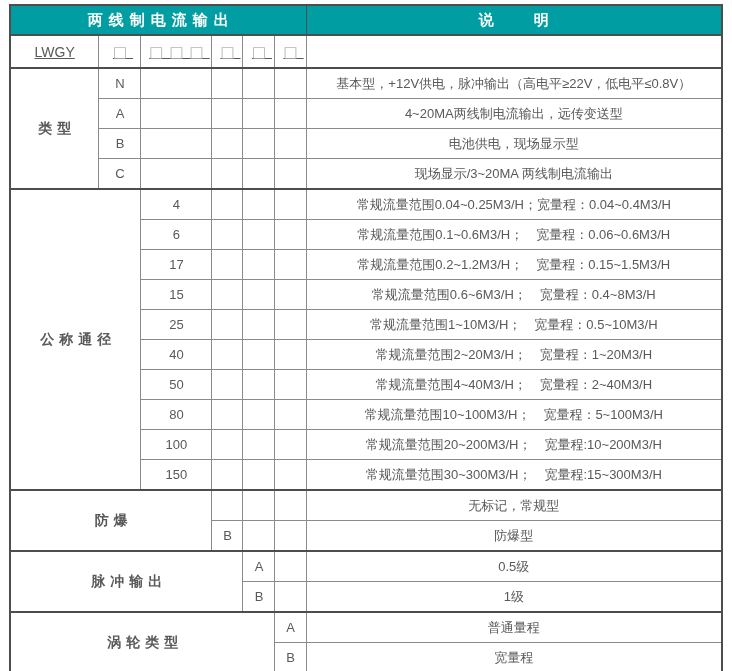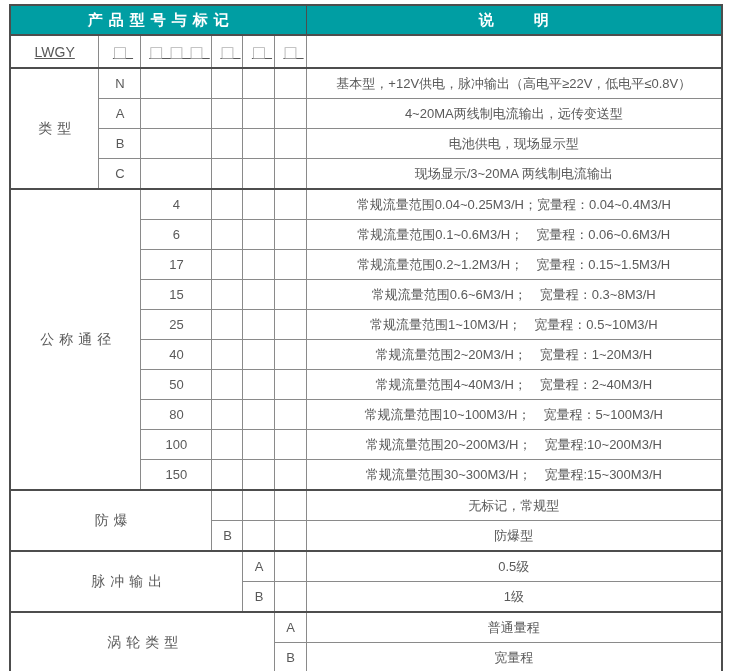--- a/index.html
+++ b/index.html
@@ -35,21 +35,21 @@
     height:28px;
     border-color:var(--border-dark);
   }
   td{
     color:var(--text);
     font-size:13px;
     height:29px;
   }
   tr.sec td{border-top:2px solid var(--border-dark);}
   tr.model-row td{height:31px;font-size:14px;text-decoration:underline;}
-  td.label{font-size:14px;}
+  td.label{font-size:14px;font-weight:bold;}
   .sp5{letter-spacing:5px;margin-right:-5px;}
   .sp6{letter-spacing:6px;margin-right:-6px;}
   .sp40{letter-spacing:40px;margin-right:-40px;font-family:Liberation Serif, serif;}
   .boxes{
     color:var(--box-border);
     font-size:15px;
     letter-spacing:6px;
     margin-right:-6px;
     font-family:"DejaVu Sans",sans-serif;
   }
@@ -64,21 +64,21 @@
       <col style="width:71px">
     <col style="width:31px">
       <col style="width:32px">
       <col style="width:31px">
     <col style="width:416px">
   </colgroup>
 
   <tbody>
       <tr>
     <th colspan="6">
-      <span class="sp6">产品型号与标记</span>
+      <span class="sp6">两线制电流输出</span>
     </th>
     <th>
       <span class="sp40">说明</span>
     </th>
   </tr>
 
   <tr class="model-row sec">
     <td>LWGY</td>
     <td><span class="boxes">□</span></td>
     <td><span class="boxes">□□□</span></td>
@@ -146,21 +146,21 @@
     <td></td>
         <td></td>
         <td></td>
     <td>常规流量范围0.2~1.2M3/H；　宽量程：0.15~1.5M3/H</td>
   </tr>
   <tr>
     <td>15</td>
     <td></td>
         <td></td>
         <td></td>
-    <td>常规流量范围0.6~6M3/H；　宽量程：0.3~8M3/H</td>
+    <td>常规流量范围0.6~6M3/H；　宽量程：0.4~8M3/H</td>
   </tr>
   <tr>
     <td>25</td>
     <td></td>
         <td></td>
         <td></td>
     <td>常规流量范围1~10M3/H；　宽量程：0.5~10M3/H</td>
   </tr>
   <tr>
     <td>40</td>

